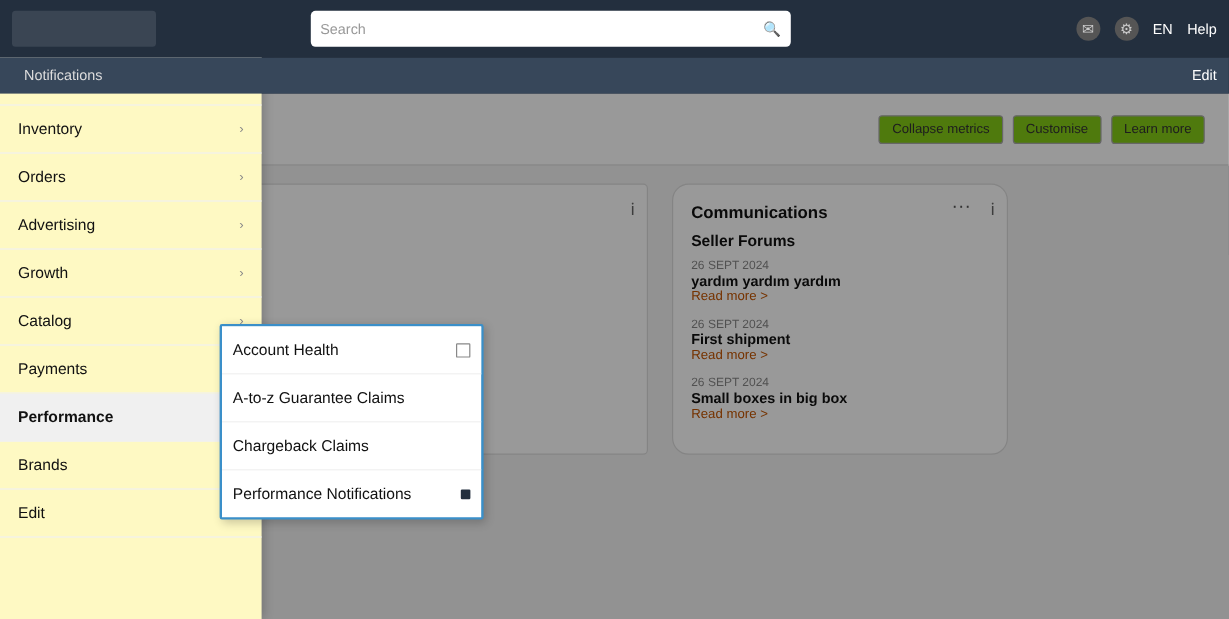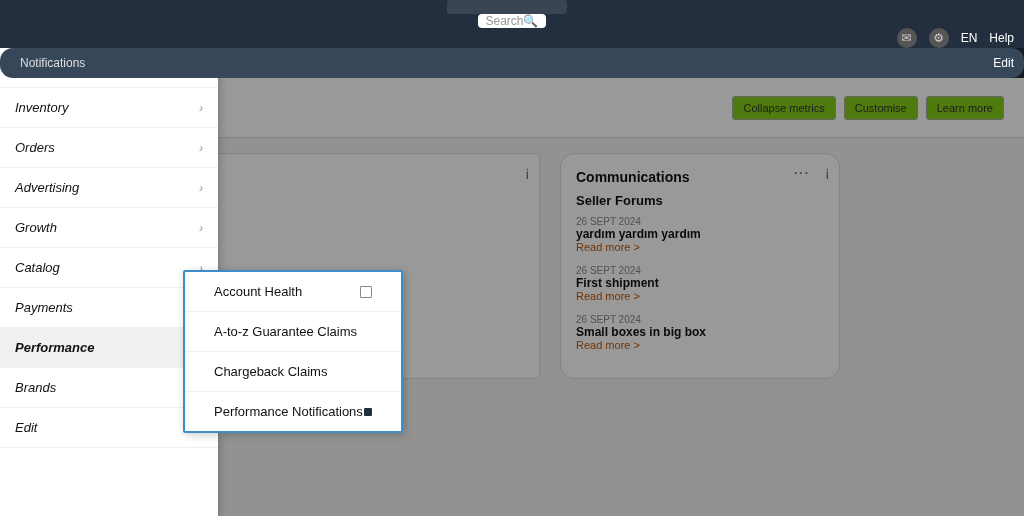--- a/index.html
+++ b/index.html
@@ -189,24 +189,23 @@
       font-size: 16px;
       cursor: pointer;
     }
 
     
     .menu-panel {
       position: absolute;
       top: 0; left: 0;
       width: 218px;
       height: 100%;
-      background: #ffffff;
+      background: #fef9c3;
       z-index: 10;
       box-shadow: 2px 0 8px rgba(0,0,0,0.2);
-      font-style: italic;
     }
     .menu-header {
       display: flex;
       align-items: center;
       padding: 15px 15px;
       border-bottom: 1px solid #eee;
     }
     .menu-close {
       cursor: pointer;
       font-size: 14px;
@@ -244,21 +243,21 @@
       background: #fff;
       border: 2px solid #3a8fc9;
       border-radius: 2px;
       z-index: 20;
       box-shadow: 2px 2px 8px rgba(0,0,0,0.2);
     }
     .submenu-item {
       display: flex;
       align-items: center;
       justify-content: space-between;
-      padding: 12px 29px;
+      padding: 12px 9px;
       cursor: pointer;
       color: #111;
       font-size: 13px;
       border-bottom: 1px solid #f0f0f0;
     }
     .submenu-item:last-child { border-bottom: none; }
     .submenu-item.selected {
       background: #fff;
     }
     .submenu-indicator {
@@ -336,35 +335,35 @@
           <div class="forum-text">Small boxes in big box</div>
           <div class="forum-link">Read more &gt;</div>
         </div>
       </div>
     </div>
   </div>
 </div>
 
 <div class="overlay"></div>
 
-<div class="header" style="z-index: 12; flex-direction: column;">
+<div class="header" style="z-index: 12;">
   <div class="header-logo"></div>
   <div class="header-search">
     <span style="color:#999;">Search</span>
     <span style="margin-left:auto; color:#555;">🔍</span>
   </div>
   <div class="header-right">
     <span class="header-icon">✉</span>
     <span class="header-icon">⚙</span>
     <span style="color:#fff; font-size:12px;">EN</span>
     <span style="color:#fff; font-size:12px;">Help</span>
   </div>
 </div>
 
-<div class="navbar" style="z-index: 12; border-radius: 13px;">
+<div class="navbar" style="z-index: 12;">
   <div class="navbar-item">
     <span>Notifications</span>
   </div>
   <div class="navbar-right">Edit</div>
 </div>
 
 <div class="menu-panel">
   <div class="menu-header">
     <span class="menu-close">×</span>
     <span class="menu-title">Menu</span>

